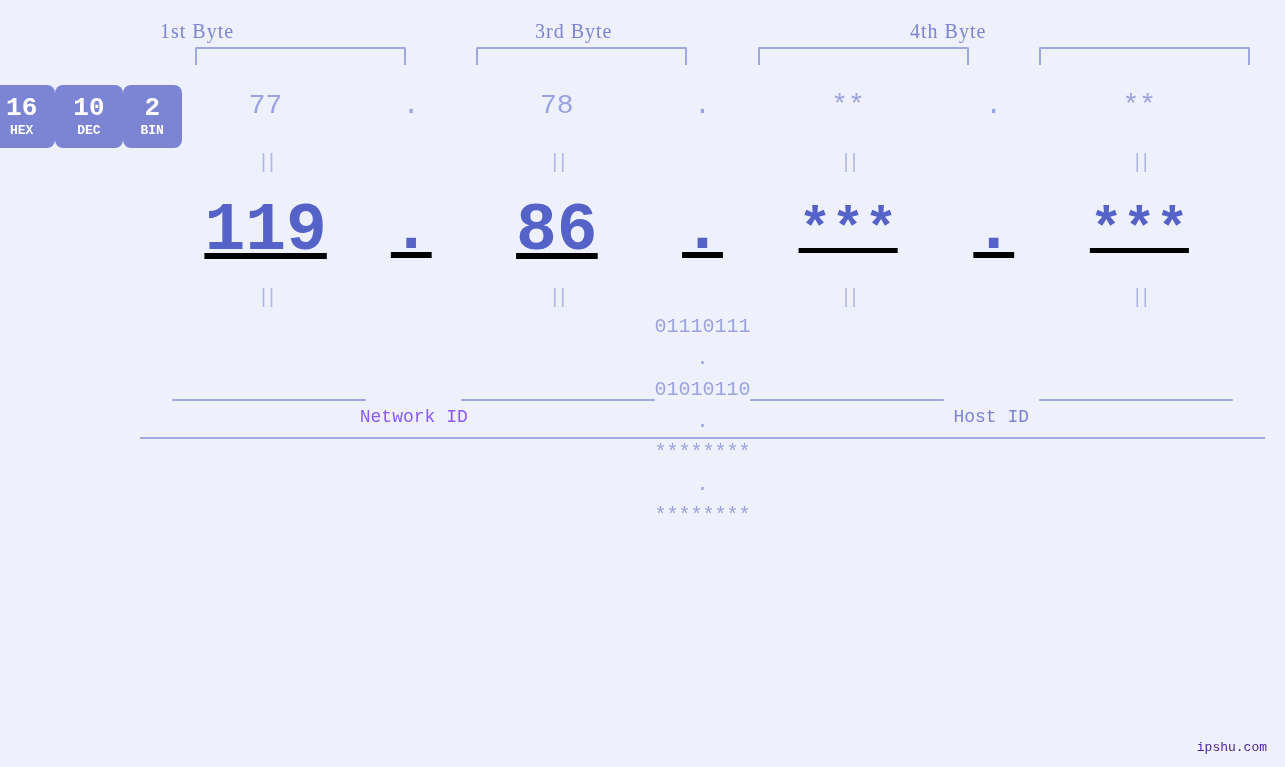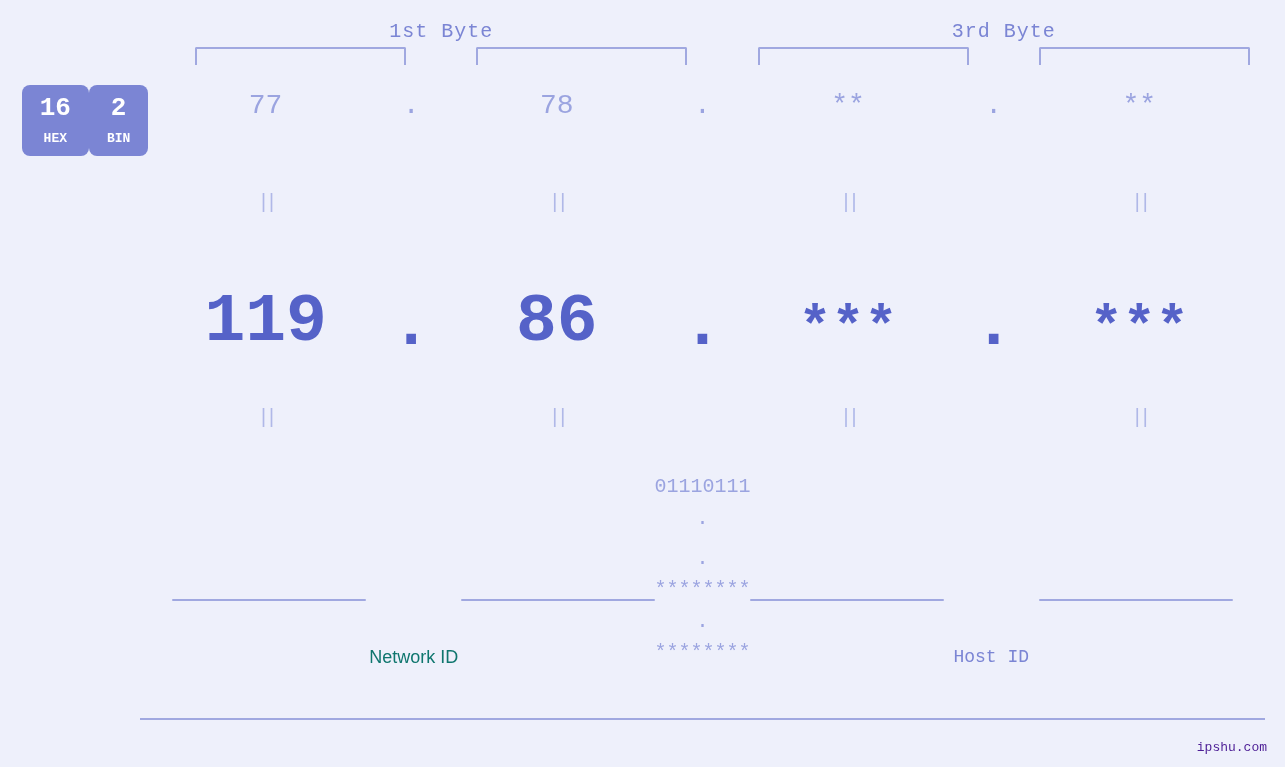--- a/index.html
+++ b/index.html
@@ -25,24 +25,24 @@
     
     .byte-headers {
       display: flex;
       width: 100%;
       padding-left: 160px;
       margin-top: 20px;
     }
 
     .byte-col {
       flex: 1;
-      text-align: center;
+      text-align: left;
       color: #7b85d4;
       font-size: 20px;
-      font-family: Liberation Mono, monospace;
+      font-family: Liberation Serif, serif;
       letter-spacing: 1px;
     }
 
     
     .bracket-row {
       display: flex;
       width: 100%;
       padding-left: 160px;
       margin-top: 4px;
     }
@@ -93,39 +93,40 @@
       width: 80px;
     }
 
     .base-badge .num {
       font-size: 26px;
       line-height: 1;
     }
 
     .base-badge .label {
       font-size: 13px;
-      margin-top: 10px;
+      margin-top: 2px;
     }
 
     .row-hex {
       display: flex;
       align-items: center;
       height: 80px;
     }
 
     .equals-row {
       display: flex;
       align-items: center;
       height: 35px;
     }
 
     .row-dec {
       display: flex;
-      align-items: flex-end;
+      align-items: center;
       height: 100px;
+      text-decoration: underline;
     }
 
     .row-bin {
       display: flex;
       align-items: center;
       height: 80px;
       flex-direction: column;
     }
 
     .cell {
@@ -190,23 +191,23 @@
       font-family: 'Courier New', Courier, monospace;
     }
 
     .bin-star {
       color: #9ba4e0;
       font-size: 20px;
       font-family: 'Courier New', Courier, monospace;
     }
 
     .network-id-label {
-      color: #0f766e;
+      color: #8b5cf6;
       font-size: 18px;
-      font-family: Liberation Sans, sans-serif;
+      font-family: Liberation Mono, monospace;
       text-align: left;
     }
 
     .host-id-label {
       color: #7b85d4;
       font-size: 18px;
       font-family: 'Courier New', Courier, monospace;
       text-align: center;
     }
 
@@ -235,20 +236,21 @@
     }
   </style>
 </head>
 <body>
 
 <div class="main-container">
 
   <div class="byte-headers">
     <div class="byte-col">1st Byte</div>
     <div class="byte-col">3rd Byte</div>
+    <div class="byte-col">4th Byte</div>
   </div>
 
   <div class="bracket-row">
     <div class="bracket-col">
       <div class="bracket" style="width:75%;"></div>
     </div>
     <div class="bracket-col">
       <div class="bracket" style="width:75%;"></div>
     </div>
     <div class="bracket-col">
@@ -260,26 +262,30 @@
   </div>
 
   <div class="content-area">
 
     <div class="left-labels">
       <div class="base-badge">
         <div class="num">16</div>
         <div class="label">HEX</div>
       </div>
       <div class="base-badge">
+        <div class="num">10</div>
+        <div class="label">DEC</div>
+      </div>
+      <div class="base-badge">
         <div class="num">2</div>
         <div class="label">BIN</div>
       </div>
     </div>
 
-    <div style="flex:1; display:flex; flex-direction:column; padding-right:20px;gap:40px;">
+    <div style="flex:1; display:flex; flex-direction:column; padding-right:20px;">
 
       <div class="row-hex">
         <div class="cell">
           <span class="hex-value">77</span>
         </div>
         <div class="dot-cell">
           <span class="hex-dot">.</span>
         </div>
         <div class="cell">
           <span class="hex-value">78</span>
@@ -357,20 +363,23 @@
           <span class="equals-sym">||</span>
         </div>
       </div>
 
       <div class="row-bin">
         <div class="cell">
           <span class="bin-value">01110111</span>
         </div>
         <div class="dot-cell">
           <span style="color:#9ba4e0; font-size:20px;">.</span>
+        </div>
+        <div class="cell">
+          <span class="bin-value">01010110</span>
         </div>
         <div class="dot-cell">
           <span style="color:#9ba4e0; font-size:20px;">.</span>
         </div>
         <div class="cell">
           <span class="bin-star">********</span>
         </div>
         <div class="dot-cell">
           <span style="color:#9ba4e0; font-size:20px;">.</span>
         </div>

